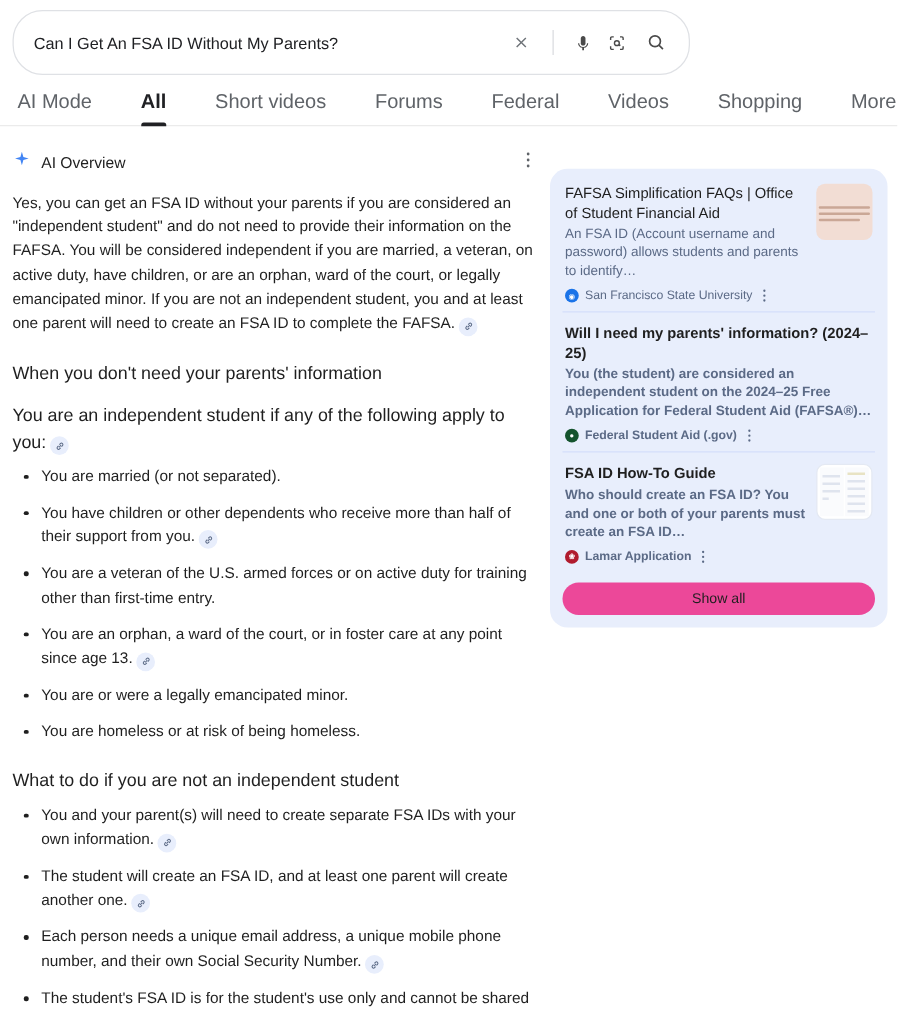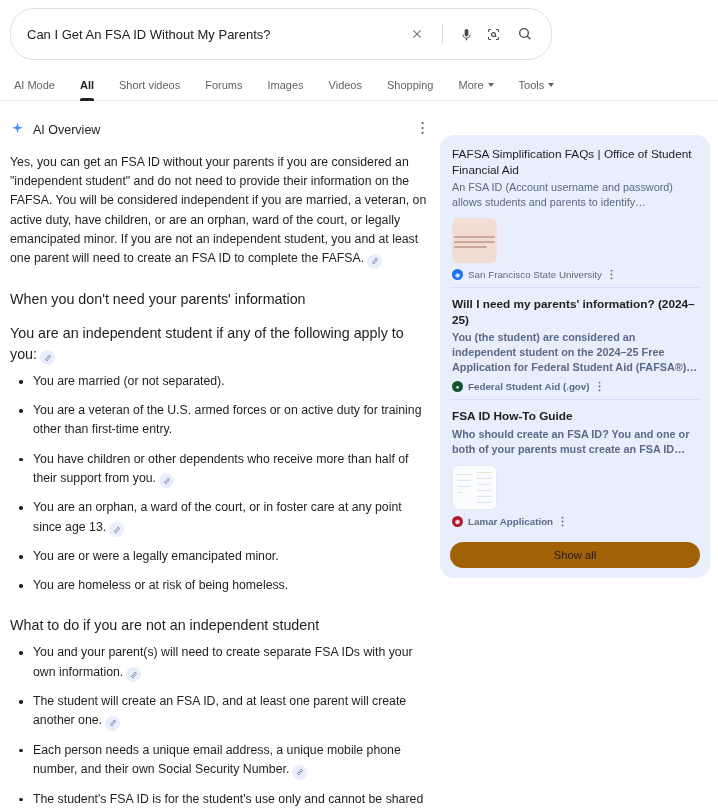--- a/index.html
+++ b/index.html
@@ -41,26 +41,26 @@
   }
   .sb-clear { padding: 0 8px; color: #70757a; }
   .sb-mic { padding: 0 6px; }
   .sb-lens { padding: 0 6px; }
   .sb-search { padding: 0 4px 0 10px; }
 
   
   .tabs {
     display: flex;
     align-items: flex-end;
-    gap: 3px;
+    gap: 17px;
     height: 30px;
     padding: 0 10px;
     margin-top: 11px;
     border-bottom: 1px solid #ebebeb;
-    font-size: 11px;
+    font-size: 16px;
     color: #5f6368;
   }
   .tab {
     position: relative;
     padding: 0 11px 9px 11px;
     cursor: pointer;
     white-space: nowrap;
     display: flex;
     align-items: center;
     gap: 3px;
@@ -165,21 +165,21 @@
     margin-top: 34px;
     background: #e8eefc;
     border-radius: 14px;
     padding: 9px 10px 10px 10px;
   }
   .src-card {
     padding: 3px 2px 7px 2px;
     cursor: pointer;
   }
   .src-card + .src-card { border-top: 1px solid #d3defa; padding-top: 9px; font-weight: bold; }
-  .src-top { display: flex; gap: 8px; flex-direction: column; }
+  .src-top { display: flex; gap: 8px; }
   .src-main { flex: 1; min-width: 0; }
   .src-title {
     font-size: 11.8px;
     line-height: 15.5px;
     color: #1f1f1f;
     margin-bottom: 2px;
   }
   .src-snippet {
     font-size: 10.8px;
     line-height: 15px;
@@ -217,21 +217,21 @@
     background: #caa796; border-radius: 1px;
   }
   .thumb-b { background: #ffffff; border: 1px solid #e4e9f3; display: flex; gap: 1px; padding: 2px; }
   .thumb-b .pane { background: #fafbfd; flex: 1; position: relative; }
   .thumb-b .pl { position: absolute; left: 2px; right: 3px; height: 1.5px; background: #dfe4ee; }
 
   .showall {
     display: flex; align-items: center; justify-content: center;
     height: 26px;
     margin-top: 8px;
-    background: #a16207;
+    background: #ec4899;
     border-radius: 14px;
     font-size: 11.3px;
     color: #1f1f1f;
     cursor: pointer;
   }
 </style>
 </head>
 <body>
 
 <div class="searchbar-wrap">
@@ -271,21 +271,21 @@
   <div class="tab active">
       <span>All</span>
     </div>
   <div class="tab">
       <span>Short videos</span>
     </div>
   <div class="tab">
       <span>Forums</span>
     </div>
   <div class="tab">
-      <span>Images</span>
+      <span>Federal</span>
     </div>
   <div class="tab">
       <span>Videos</span>
     </div>
   <div class="tab">
       <span>Shopping</span>
     </div>
   <div class="tab">
       <span>More</span>
       <i class="caret"></i>
@@ -325,26 +325,26 @@
 
       <h2 class="aio-h">When you don't need your parents' information</h2>
 
       <h2 class="aio-h tight"><span>You are an independent student if any of the following apply to you:</span><span class="chip">
             <svg width="8" height="8" viewBox="0 0 24 24">
               <path fill="none" stroke="#5b6a86" stroke-width="2.4" d="M9.5 14.5 14.5 9.5M8.5 11 6 13.5a3.5 3.5 0 0 0 5 5L13.5 16M15.5 13 18 10.5a3.5 3.5 0 0 0-5-5L10.5 8"></path>
             </svg>
           </span></h2>
       <ul class="aio-list">
         <li><span>You are married (or not separated).</span></li>
+        <li><span>You have children or other dependents who receive more than half of their support from you.</span><span class="chip">
+              <svg width="8" height="8" viewBox="0 0 24 24">
+                <path fill="none" stroke="#5b6a86" stroke-width="2.4" d="M9.5 14.5 14.5 9.5M8.5 11 6 13.5a3.5 3.5 0 0 0 5 5L13.5 16M15.5 13 18 10.5a3.5 3.5 0 0 0-5-5L10.5 8"></path>
+              </svg>
+            </span></li>
         <li><span>You are a veteran of the U.S. armed forces or on active duty for training other than first-time entry.</span></li>
-        <li><span>You have children or other dependents who receive more than half of their support from you.</span><span class="chip">
-              <svg width="8" height="8" viewBox="0 0 24 24">
-                <path fill="none" stroke="#5b6a86" stroke-width="2.4" d="M9.5 14.5 14.5 9.5M8.5 11 6 13.5a3.5 3.5 0 0 0 5 5L13.5 16M15.5 13 18 10.5a3.5 3.5 0 0 0-5-5L10.5 8"></path>
-              </svg>
-            </span></li>
         <li><span>You are an orphan, a ward of the court, or in foster care at any point since age 13.</span><span class="chip">
               <svg width="8" height="8" viewBox="0 0 24 24">
                 <path fill="none" stroke="#5b6a86" stroke-width="2.4" d="M9.5 14.5 14.5 9.5M8.5 11 6 13.5a3.5 3.5 0 0 0 5 5L13.5 16M15.5 13 18 10.5a3.5 3.5 0 0 0-5-5L10.5 8"></path>
               </svg>
             </span></li>
         <li><span>You are or were a legally emancipated minor.</span></li>
         <li><span>You are homeless or at risk of being homeless.</span></li>
       </ul>
 
       <h2 class="aio-h">What to do if you are not an independent student</h2>

